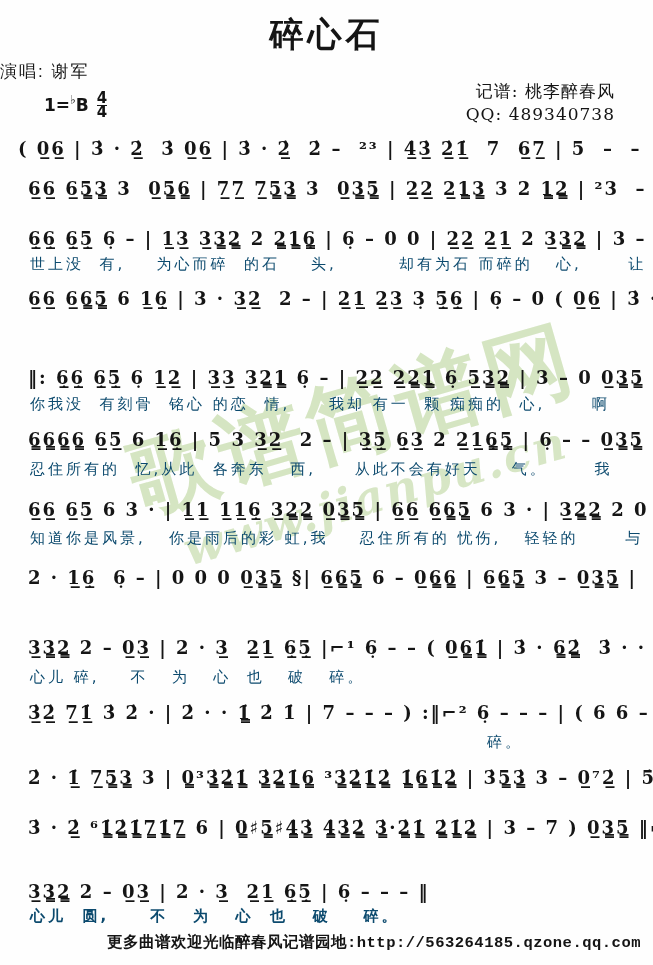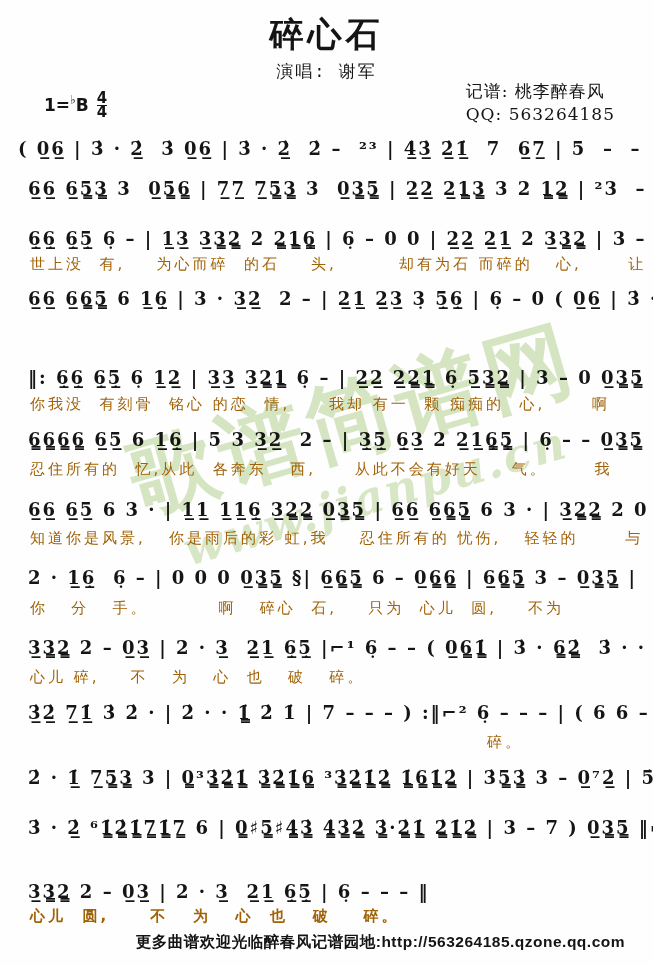--- a/index.html
+++ b/index.html
@@ -5,43 +5,43 @@
   html,body{margin:0;padding:0;background:#e8e8e8;}
   #page{position:relative;width:653px;height:965px;background:#fefefe;margin:0 auto;
         overflow:hidden;color:#141414;}
   
   .m{position:absolute;left:28px;white-space:pre;
      font-family:"DejaVu Serif","DejaVu Sans",serif;font-weight:bold;
      font-size:18px;letter-spacing:2px;color:#151515;}
   
   .ly{position:absolute;left:30px;white-space:pre;
       font-family:"DejaVu Sans","Liberation Sans",sans-serif;
-      font-size:15px;letter-spacing:3px;color:#a16207;}
+      font-size:15px;letter-spacing:3px;color:#0c4a6e;}
   .t-title{position:absolute;top:12px;left:0;width:100%;text-align:center;
       font-family:"DejaVu Serif","Liberation Serif",serif;font-weight:bold;
       font-size:34px;letter-spacing:4px;}
-  .t-perf{position:absolute;top:60px;left:0;width:100%;text-align:center;
-      font-family:Liberation Mono, monospace;font-size:17px;letter-spacing:2px;}
-  .t-right{position:absolute;top:80px;right:38px;text-align:left;
+  .t-perf{position:absolute;top:60px;left:0;width:100%;
+      font-family:Liberation Sans, sans-serif;font-size:17px;letter-spacing:2px;}
+  .t-right{position:absolute;top:80px;right:38px;text-align:right;
       font-family:"DejaVu Serif",serif;font-size:17px;line-height:23px;letter-spacing:1px;}
   .keyrow{position:absolute;top:92px;left:44px;
       font-family:"DejaVu Sans",sans-serif;font-weight:bold;font-size:17px;}
   .keyrow .flat{vertical-align:super;font-size:12px;}
   .ts{display:inline-block;vertical-align:middle;margin-left:8px;text-align:center;
       font-size:15px;font-weight:bold;line-height:13px;}
   .ts .num{display:block;}
   .ts .den{display:block;border-top:1.5px solid #141414;}
   .wm{position:absolute;top:360px;left:130px;transform:rotate(-16deg);
       pointer-events:none;text-align:center;z-index:0;}
   .wm-cn{font-family:"DejaVu Sans",sans-serif;font-weight:bold;font-size:86px;
       color:rgba(158,196,112,0.42);letter-spacing:6px;}
   .wm-url{font-family:"DejaVu Serif",serif;font-style:italic;font-weight:bold;
       font-size:46px;color:rgba(158,196,112,0.40);letter-spacing:2px;margin-top:-6px;}
-  .foot{position:absolute;top:932px;right:28px;
-      font-family:Liberation Sans, sans-serif;font-weight:bold;
+  .foot{position:absolute;top:932px;right:12px;
+      font-family:Liberation Mono, monospace;font-weight:bold;
       font-size:15.5px;letter-spacing:0.5px;}
   .z{z-index:1;}
   
   .l1{top:138px;left:18px;} .l2{top:178px;}
   .l3{top:228px;}  .ly3{top:255px;}
   .l4{top:288px;}  .ly4{top:316px;}
   .l5{top:367px;}  .ly5{top:395px;text-align:right;}
   .l6{top:429px;}  .ly6{top:460px;}
   .l7{top:499px;}  .ly7{top:529px;}
   .l8{top:567px;}  .ly8{top:599px;}
@@ -59,21 +59,21 @@
   <div class="wm">
     <div class="wm-cn">歌谱简谱网</div>
     <div class="wm-url">www.jianpu.cn</div>
   </div>
 
   <div class="t-title z">碎心石</div>
   <div class="t-perf z">演唱: 谢军</div>
 
   <div class="t-right z">
     <div>记谱: 桃李醉春风</div>
-    <div>QQ: 563264185</div>
+    <div>QQ: 489340738</div>
   </div>
 
   <div class="keyrow z"><span>1=</span><span class="flat">♭</span><span>B</span><span class="ts"><span class="num">4</span><span class="den">4</span></span></div>
 
   <div class="m z l1">( 0̲6̲ | 3̇ · 2̲̇  3̇ 0̲6̲ | 3̇ · 2̲̇  2̇ –  ²³ | 4̲̇3̲̇ 2̲̇1̲̇  7  6̲7̲ | 5  –  –  0̲3̲ |</div>
   <div class="m z l2">6̲6̲ 6̲5̳3̳ 3  0̲5̳6̳ | 7̲7̲ 7̲5̳3̳ 3  0̲3̳5̳ | 2̲2̲ 2̲1̳3̳ 3 2 1̳2̳ | ²3  –  –  –  ) |</div>
 
   <div class="m z l3">6̲̣6̲̣ 6̲̣5̲̣ 6̣ – | 1̲3̲ 3̲3̳2̳ 2 2̳1̳6̳̣ | 6̣ – 0 0 | 2̲2̲ 2̲1̲ 2 3̲3̳2̳ | 3 – 0 0̲3̳5̳ |</div>
   <div class="ly z ly3">世上没  有,    为心而碎  的石    头,        却有为石 而碎的   心,      让</div>
 
@@ -82,21 +82,20 @@
   <div class="m z l5">‖: 6̲̣6̲̣ 6̲̣5̲̣ 6̣ 1̲2̲ | 3̲3̲ 3̲2̳1̳ 6̣ – | 2̲2̲ 2̲2̳1̳ 6̣ 5̲3̳2̳ | 3 – 0 0̲3̳5̳ |</div>
   <div class="ly z ly5">你我没  有刻骨  铭心 的恋  情,     我却 有一  颗 痴痴的  心,      啊</div>
 
   <div class="m z l6">6̳6̳6̳6̳ 6̲5̲ 6 1̲6̲̣ | 5 3 3̲2̲  2 – | 3̲̣5̲̣ 6̲̣3̲ 2 2̲1̲6̳̣5̳̣ | 6̣ – – 0̲3̳5̳ |</div>
   <div class="ly z ly6">忍住所有的  忆,从此  各奔东   西,     从此不会有好天    气。      我</div>
 
   <div class="m z l7">6̲6̲ 6̲5̲ 6 3 · | 1̲1̲ 1̲1̲6̲̣ 3̲2̳2̳ 0̲3̳5̳ | 6̲6̲ 6̲6̳5̳ 6 3 · | 3̲2̳2̳ 2 0 0̲3̲ |</div>
   <div class="ly z ly7">知道你是风景,   你是雨后的彩 虹,我    忍住所有的 忧伤,   轻轻的      与</div>
 
   <div class="m z l8">2 · 1̲6̲̣  6̣ – | 0 0 0 0̲3̳5̳ §| 6̲6̳5̳ 6 – 0̲6̳6̳ | 6̲6̳5̳ 3 – 0̲3̳5̳ |</div>
-  <div class="ly z ly8">你   分   手。         啊   碎心  石,    只为  心儿  圆,    不为</div>
 
   <div class="m z l9">3̲3̳2̳ 2 – 0̲3̲ | 2 · 3̲  2̲1̲ 6̲̣5̲̣ |⌐¹ 6̣ – – ( 0̲6̳1̳̇ | 3̇ · 6̳2̳̇  3̇ · · 7̳ |</div>
   <div class="ly z ly9">心儿 碎,    不   为   心  也   破   碎。</div>
 
   <div class="m z l10">3̲̇2̲̇ 7̲1̲̇ 3̇ 2̇ · | 2̇ · · 1̳̇ 2̇ 1̇ | 7 – – – ) :‖⌐² 6̣ – – – | ( 6 6 – 6̲¹2̲̇ |</div>
   <div class="ly z ly10">碎。</div>
 
   <div class="m z l11">2̇ · 1̲̇ 7̲5̳3̳ 3 | 0̳³3̳̇2̳̇1̳̇ 3̳̇2̳̇1̳̇6̳ ³3̳̇2̳̇1̳̇2̳̇ 1̳̇6̳1̳̇2̳̇ | 3̇5̳3̳̇ 3 – 0̲⁷2̲̇ | 5̇ · · 3̳̇  4̇ · 3̳̇2̳̇ |</div>
 
   <div class="m z l12">3̇ · 2̲̇ ⁶1̳̇2̳̇1̳̇7̳1̳̇7̳ 6 | 0̳♯5̳♯4̳̇3̳̇ 4̳̇3̳̇2̳̇ 3̳̇·2̳̇1̳̇ 2̳̇1̳̇2̳̇ | 3 – 7 ) 0̲3̳5̳ ‖⌐³ 6̣ – – 0̲3̳5̳ |</div>

